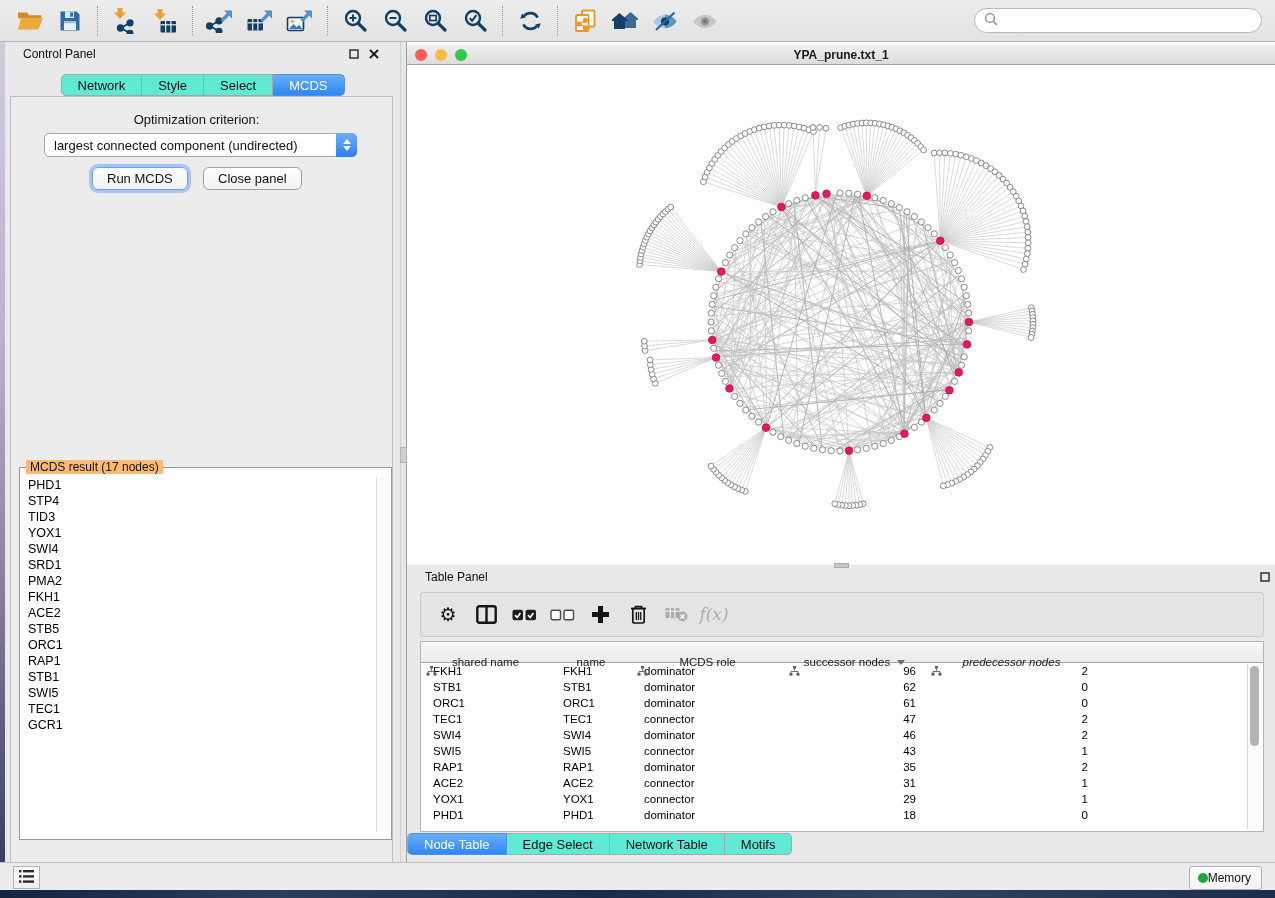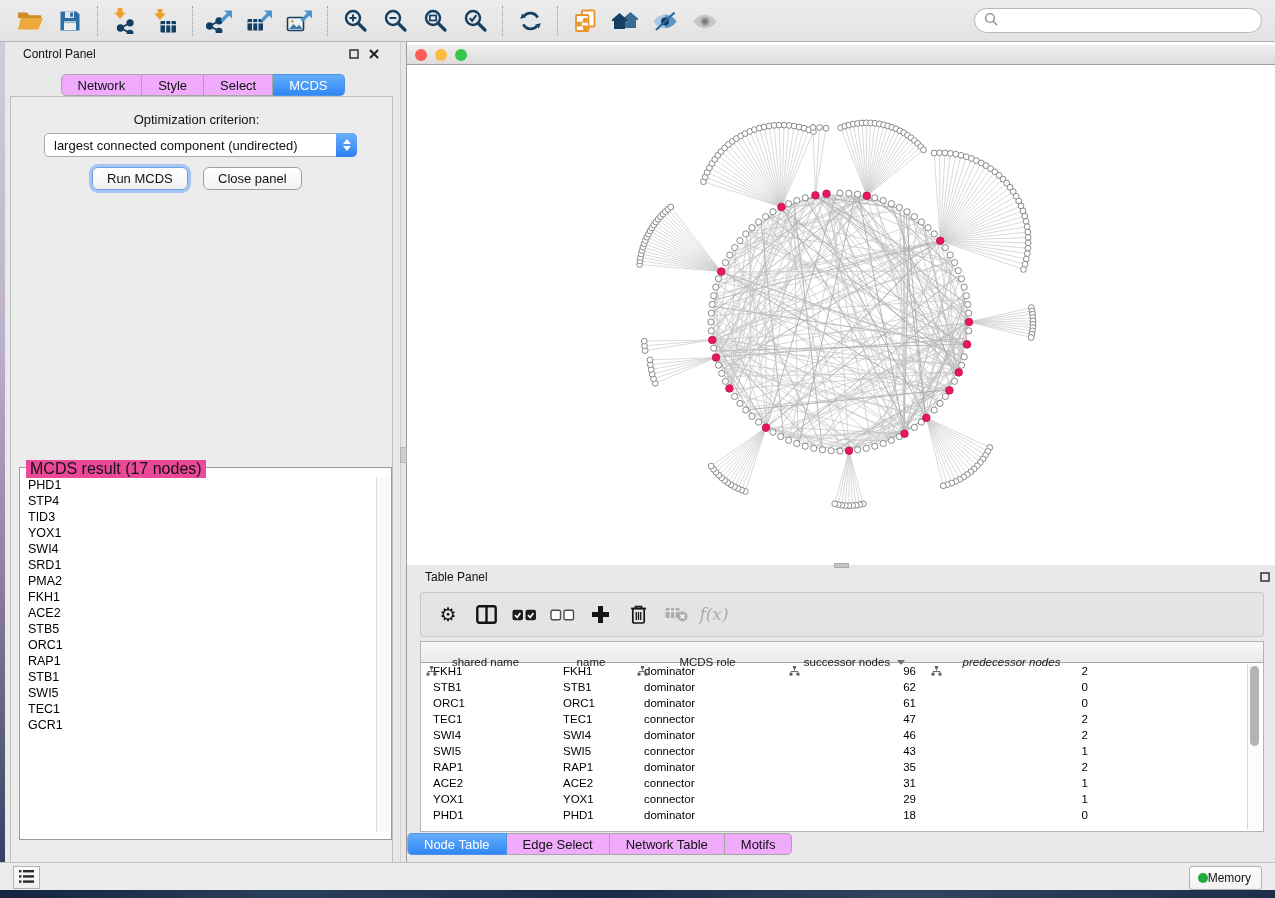--- a/index.html
+++ b/index.html
@@ -23,40 +23,40 @@
   .tsep{width:0;height:30px;border-left:1px dotted #9a9a9a;margin:0 7px;}
   #search-wrap{position:absolute;right:13px;top:8px;width:288px;height:25px;background:#fff;
     border:1px solid #b9b9b9;border-radius:13px;display:flex;align-items:center;padding-left:9px;box-sizing:border-box;}
   #search-input{border:none;outline:none;flex:1;height:20px;font-size:12px;background:transparent;margin-left:5px;}
   
   #control-panel{left:5px;top:42px;width:395px;height:820px;background:#e9e9e9;}
   .panel-head{height:24px;display:flex;align-items:center;padding:0 18px;font-size:12px;color:#111;}
   .panel-head .ph-title{flex:1;}
   .ph-ic{width:16px;height:16px;display:flex;align-items:center;justify-content:center;margin-left:4px;}
   #cp-tabs{position:absolute;left:50%;transform:translateX(-50%);top:32px;display:flex;z-index:3;}
-  .seg-btn{height:22px;padding:0 16px;font-size:13px;color:#111;background:#f0abfc;
+  .seg-btn{height:22px;padding:0 16px;font-size:13px;color:#111;background:#5eead4;
     border:1px solid #a6a6a6;border-left:none;cursor:default;}
   .seg-btn:first-child{border-left:1px solid #a6a6a6;border-radius:5px 0 0 5px;}
   .seg-btn:last-child{border-radius:0 5px 5px 0;}
   .seg-active{background:linear-gradient(#66aefb,#2f87f5);color:#fff;border-color:#4f92e8;}
   #cp-pane{left:5px;top:54px;width:383px;height:790px;background:#ececec;border:1px solid #bdbdbd;box-sizing:border-box;}
   #opt-label{left:0;top:70px;width:383px;text-align:center;font-size:13px;color:#111;}
   #criterion{left:39px;top:91px;width:313px;height:24px;background:#fff;border:1px solid #a9a9a9;
     border-radius:5px;display:flex;align-items:center;box-sizing:border-box;}
   #criterion .crit-text{flex:1;font-size:13px;padding-left:9px;color:#111;white-space:nowrap;}
   #crit-cap{width:21px;height:24px;margin:-1px -1px -1px 0;border-radius:0 5px 5px 0;
     background:linear-gradient(#6cb0fb,#2e7ef4);display:flex;flex-direction:column;align-items:center;justify-content:center;gap:2px;}
   .chev-up{width:0;height:0;border-left:4px solid transparent;border-right:4px solid transparent;border-bottom:5px solid #fff;}
   .chev-dn{width:0;height:0;border-left:4px solid transparent;border-right:4px solid transparent;border-top:5px solid #fff;}
   .pbtn{height:23px;font-size:13px;color:#111;background:linear-gradient(#fff,#f1f1f1);
     border:1px solid #a0a0a0;border-radius:6px;padding:0 14px;}
   #run-btn{left:87px;top:125px;box-shadow:0 0 0 3px rgba(110,165,245,.55);border-color:#6ba1e8;}
   #close-btn{left:198px;top:125px;}
   #mcds-box{left:14px;top:425px;width:371px;height:371px;border:1px solid #9a9a9a;background:#fff;}
-  #mcds-legend{position:absolute;left:6px;top:-8px;background:#ec4899;padding:0 4px;font-size:16px;color:#111;}
+  #mcds-legend{position:absolute;left:6px;top:-8px;background:#fdba74;padding:0 4px;font-size:12px;color:#111;}
   #mcds-list{position:absolute;left:1px;top:9px;width:354px;height:355px;overflow:hidden;}
   .mcds-item{font-size:12.5px;line-height:16px;padding-left:7px;color:#000;}
   #mcds-sb{position:absolute;right:1px;top:9px;width:13px;height:355px;background:#fafafa;border-left:1px solid #dcdcdc;}
   
   #vsplit{left:400px;top:42px;width:7px;height:820px;background:#e6e6e6;border-left:1px solid #cfcfcf;border-right:1px solid #9d9d9d;box-sizing:border-box;}
   #vsplit-handle{left:400px;top:447px;width:7px;height:16px;background:#cfcfcf;border:1px solid #b3b3b3;box-sizing:border-box;}
   
   #net-frame{left:407px;top:42px;width:868px;height:523px;background:#fff;}
   #net-title{left:407px;top:45px;width:868px;height:20px;
     background:linear-gradient(#f0f0f0,#dcdcdc);border-bottom:1px solid #9f9f9f;
@@ -344,20 +344,21 @@
 </div>
 
 <div class="abs" id="vsplit"></div>
 <div class="abs" id="vsplit-handle"></div>
 
 <div class="abs" id="net-frame"></div>
 <div class="abs" id="net-title">
   <span class="tl" style="background: rgb(252, 91, 87);"></span>
   <span class="tl" style="background: rgb(253, 188, 64);"></span>
   <span class="tl" style="background: rgb(52, 200, 74);"></span>
+  <span class="nt-label">YPA_prune.txt_1</span>
 </div>
 <svg class="abs" id="net-canvas" width="868" height="500">
     <g>
       <line x1="408.5764485918022" y1="131.35172051869904" x2="559.6550238468604" y2="238.49311116499587" stroke="#a9a9a9" stroke-width="0.85"></line>
       <line x1="532.4746830664923" y1="176.44698994562077" x2="312.1177804053315" y2="214.91093983151507" stroke="#c4c4c4" stroke-width="0.7"></line>
       <line x1="426.71687883067415" y1="384.8456975747388" x2="504.31456829527724" y2="363.2931434705844" stroke="#c4c4c4" stroke-width="0.7"></line>
       <line x1="305.8546958760003" y1="242.23275112908254" x2="474.7373256661423" y2="378.00411417071064" stroke="#c4c4c4" stroke-width="0.7"></line>
       <line x1="532.4746830664923" y1="176.44698994562077" x2="308.03712383120734" y2="229.28214330755378" stroke="#c4c4c4" stroke-width="0.7"></line>
       <line x1="497" y1="367.8512516844081" x2="434.9835217989983" y2="384.98463048848055" stroke="#c4c4c4" stroke-width="0.7"></line>
       <line x1="479.52734520076194" y1="376.2443128562915" x2="512.3025060633909" y2="357.4744372070123" stroke="#a9a9a9" stroke-width="0.85"></line>

